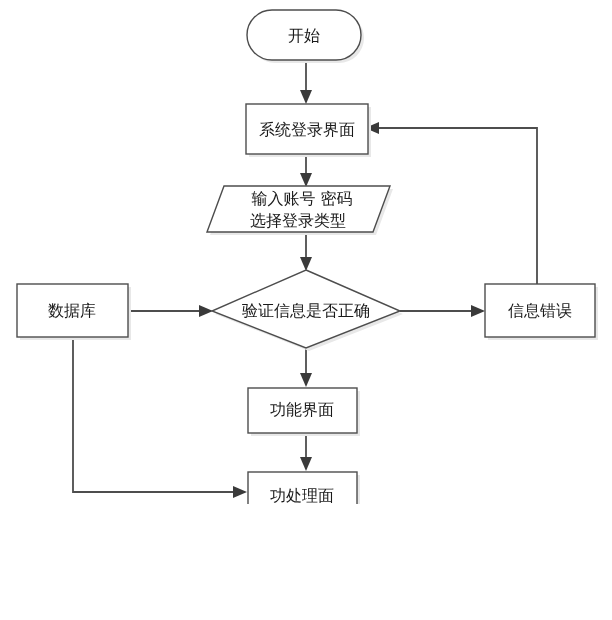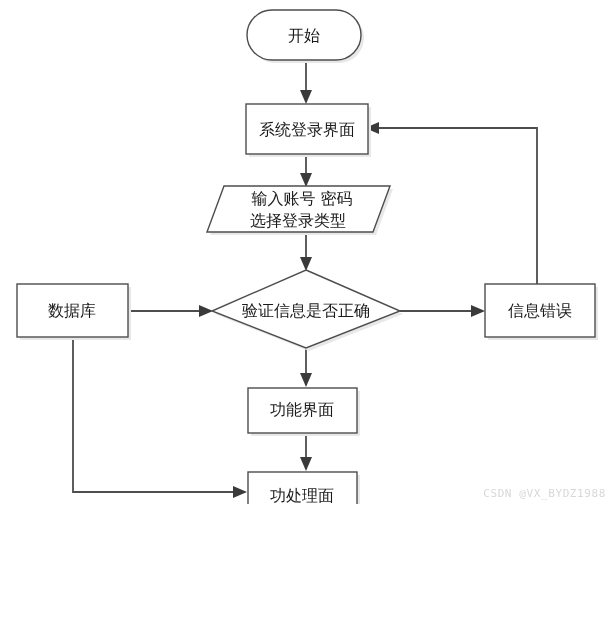--- a/index.html
+++ b/index.html
@@ -170,15 +170,14 @@
     </g>
 
     <g>
       <rect class="node-shadow" x="252" y="562" width="110" height="45" rx="22" ry="22"></rect>
       <rect class="node-shape" x="249" y="559" width="110" height="45" rx="22" ry="22"></rect>
       <text class="node-label" x="304" y="582">结束</text>
     </g>
 
   </svg>
 
-  <div class="watermark-text">CSDN @VX_BYDZ1988</div>
 
 </div>
 
 </body></html>

